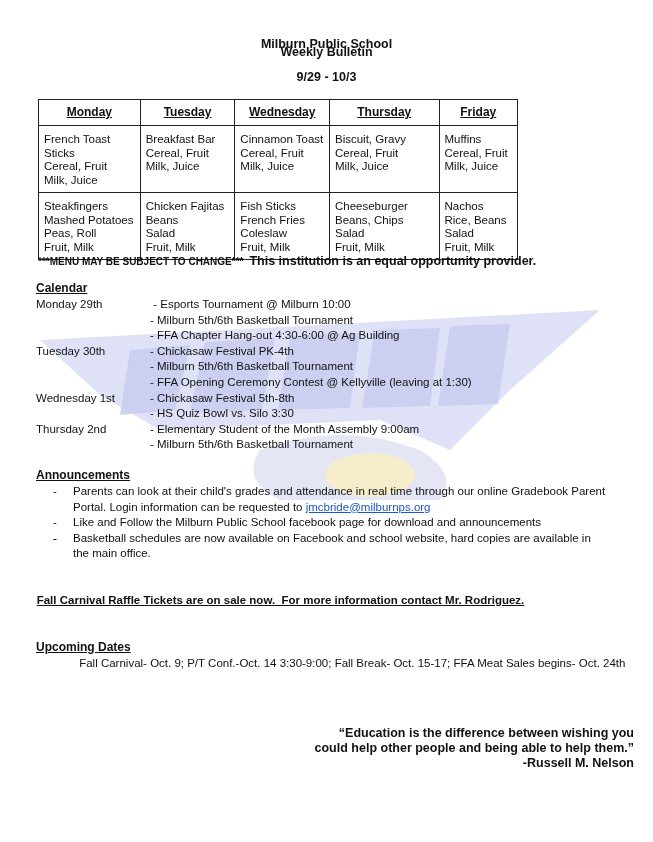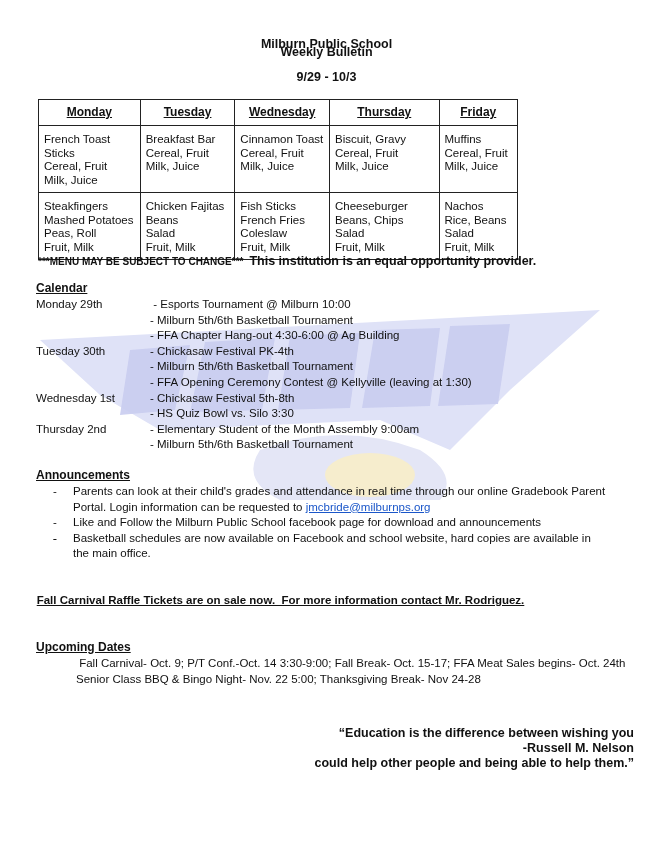--- a/index.html
+++ b/index.html
@@ -204,21 +204,20 @@
     <li><span class="dash">-</span><span>Like and Follow the Milburn Public School facebook page for download and announcements</span></li>
     <li><span class="dash">-</span></li>
     <li><span class="dash">-</span><span>Basketball schedules are now available on Facebook and school website, hard copies are available in the main office.</span></li>
   </ul>
 
   <div class="raffle"><span style="white-space:pre">Fall Carnival Raffle Tickets are on sale now.  For more information contact Mr. Rodriguez.</span></div>
 
   <div class="section-head" id="up-head">Upcoming Dates</div>
   <div class="upcoming">
     <div style="white-space:pre"> Fall Carnival- Oct. 9; P/T Conf.-Oct. 14 3:30-9:00; Fall Break- Oct. 15-17; FFA Meat Sales begins- Oct. 24th</div>
-    <div>Senior Class BBQ &amp; Bingo Night- Nov. 22 5:00; Thanksgiving Break- Nov 24-28</div>
   </div>
 
   <div class="quote">
     <div>“Education is the difference between wishing you</div>
+    <div>could help other people and being able to help them.”</div>
     <div>-Russell M. Nelson</div>
-    <div>could help other people and being able to help them.”</div>
   </div>
 </div>
 
 </body></html>

